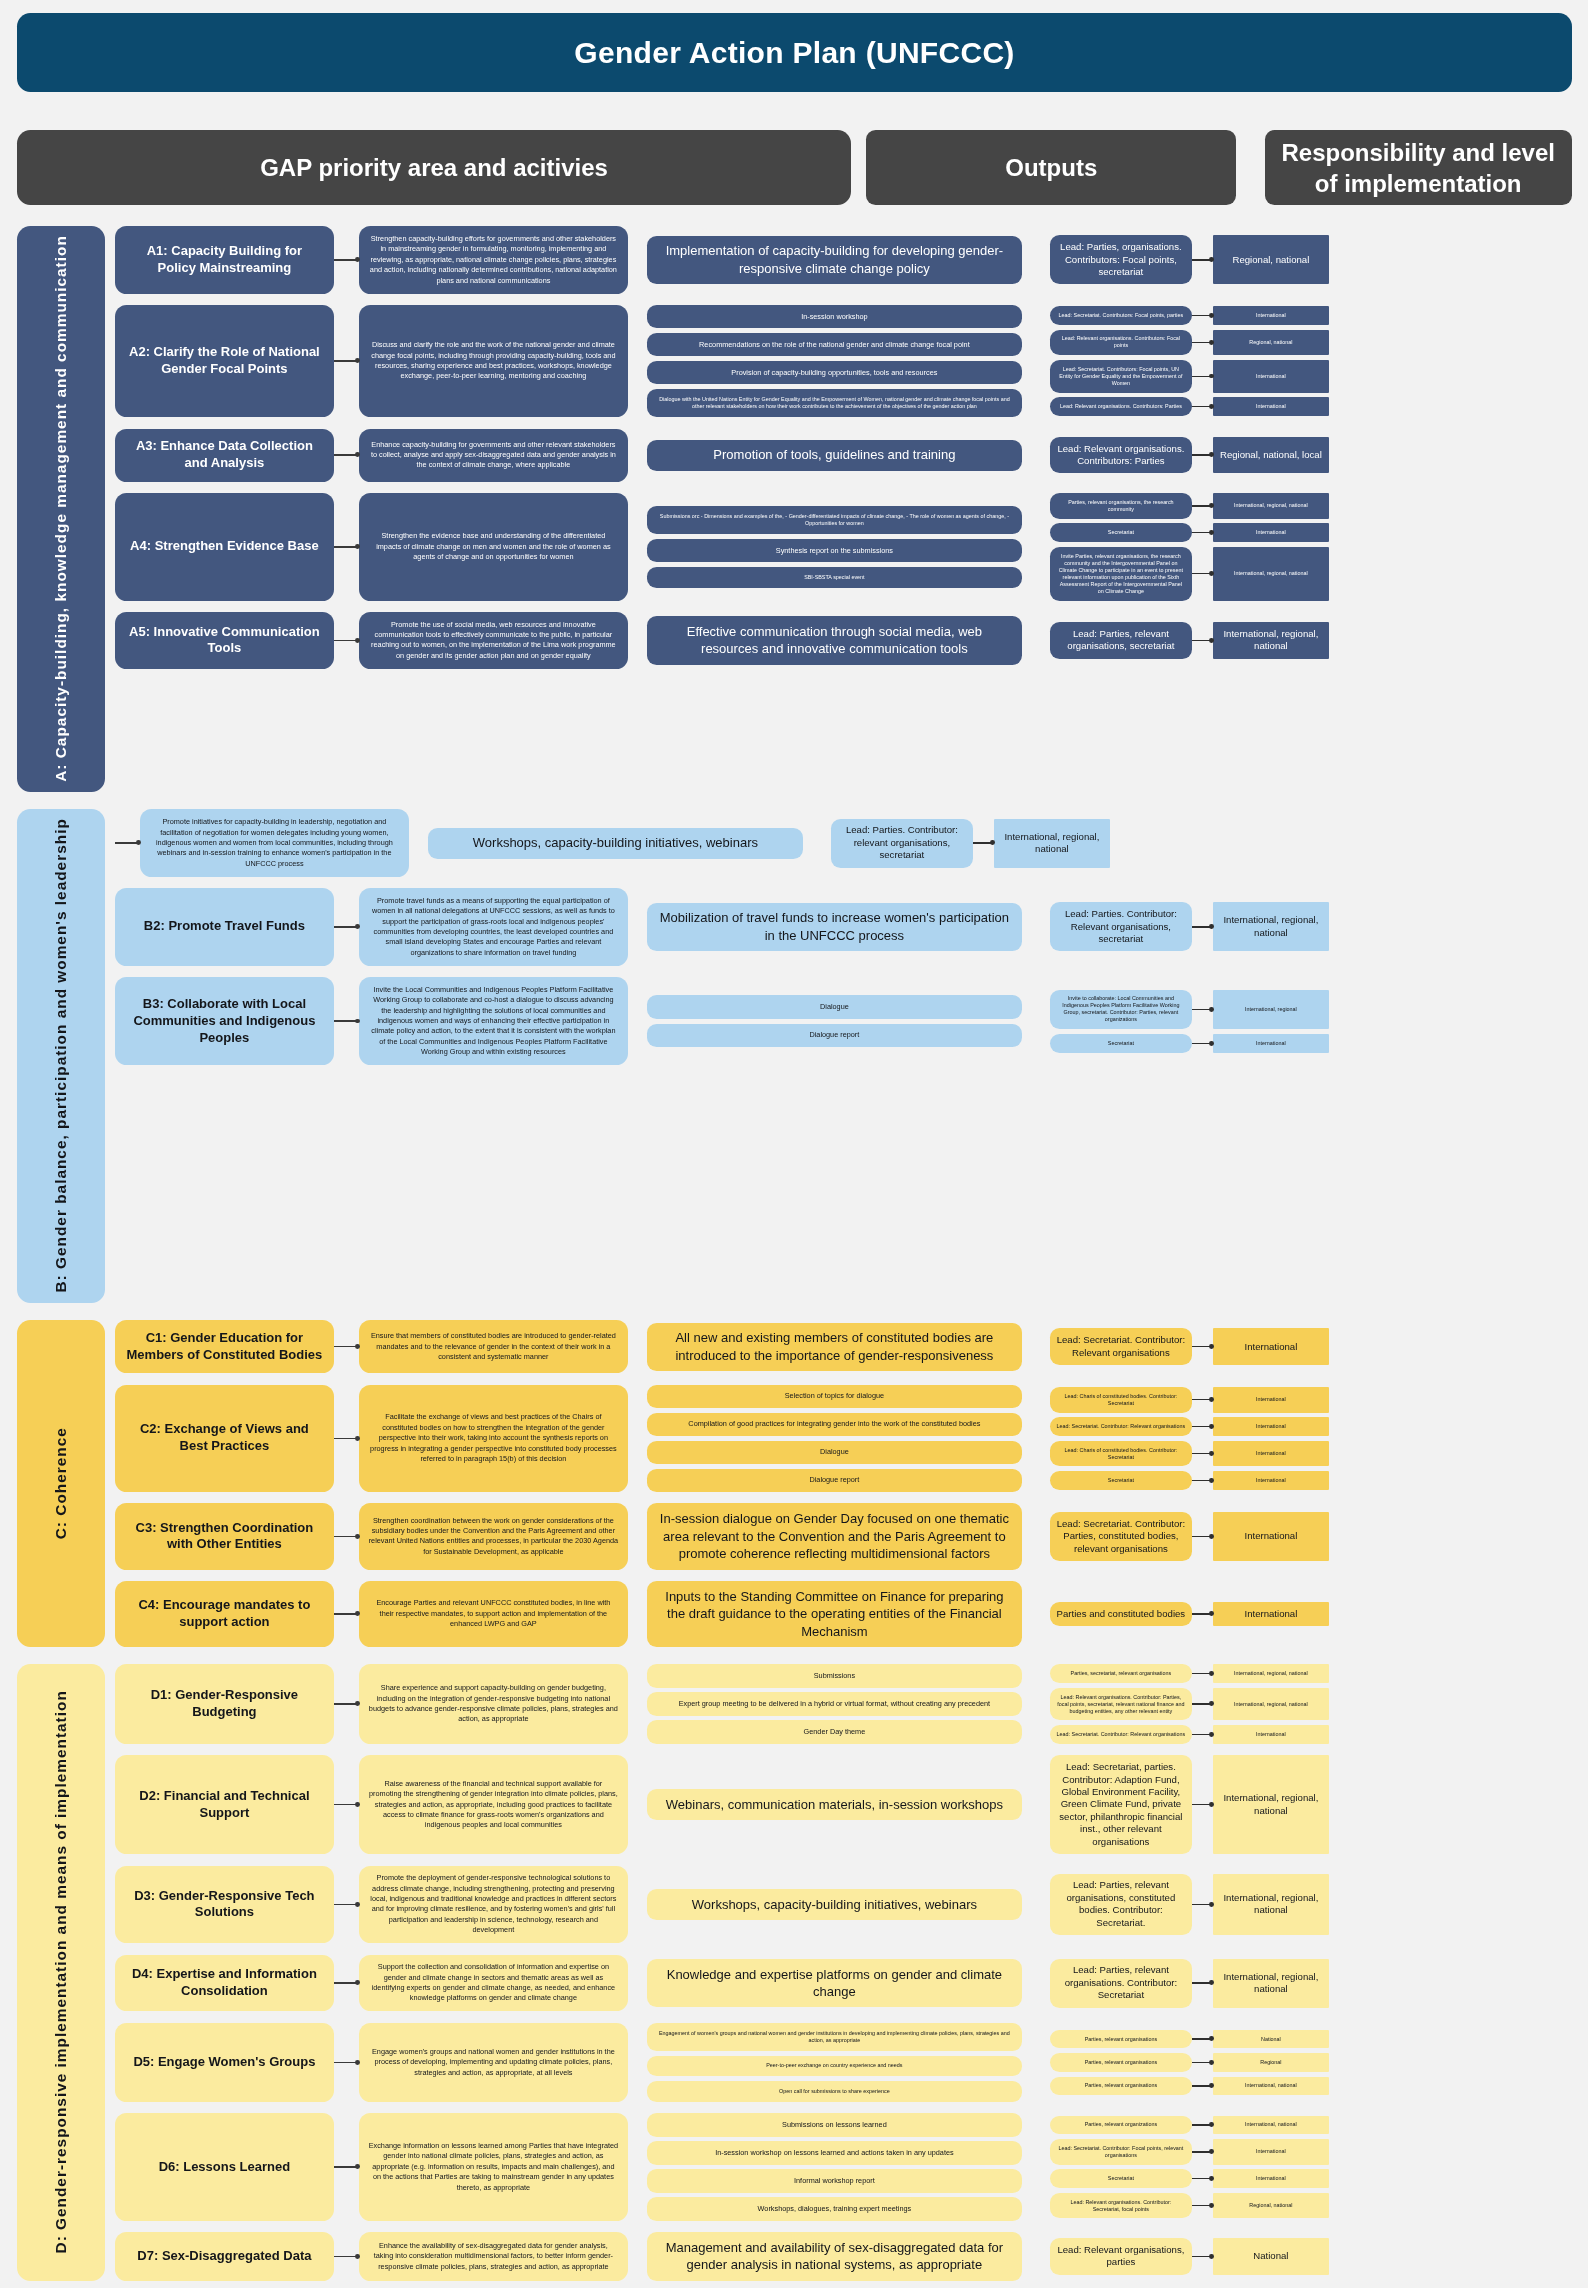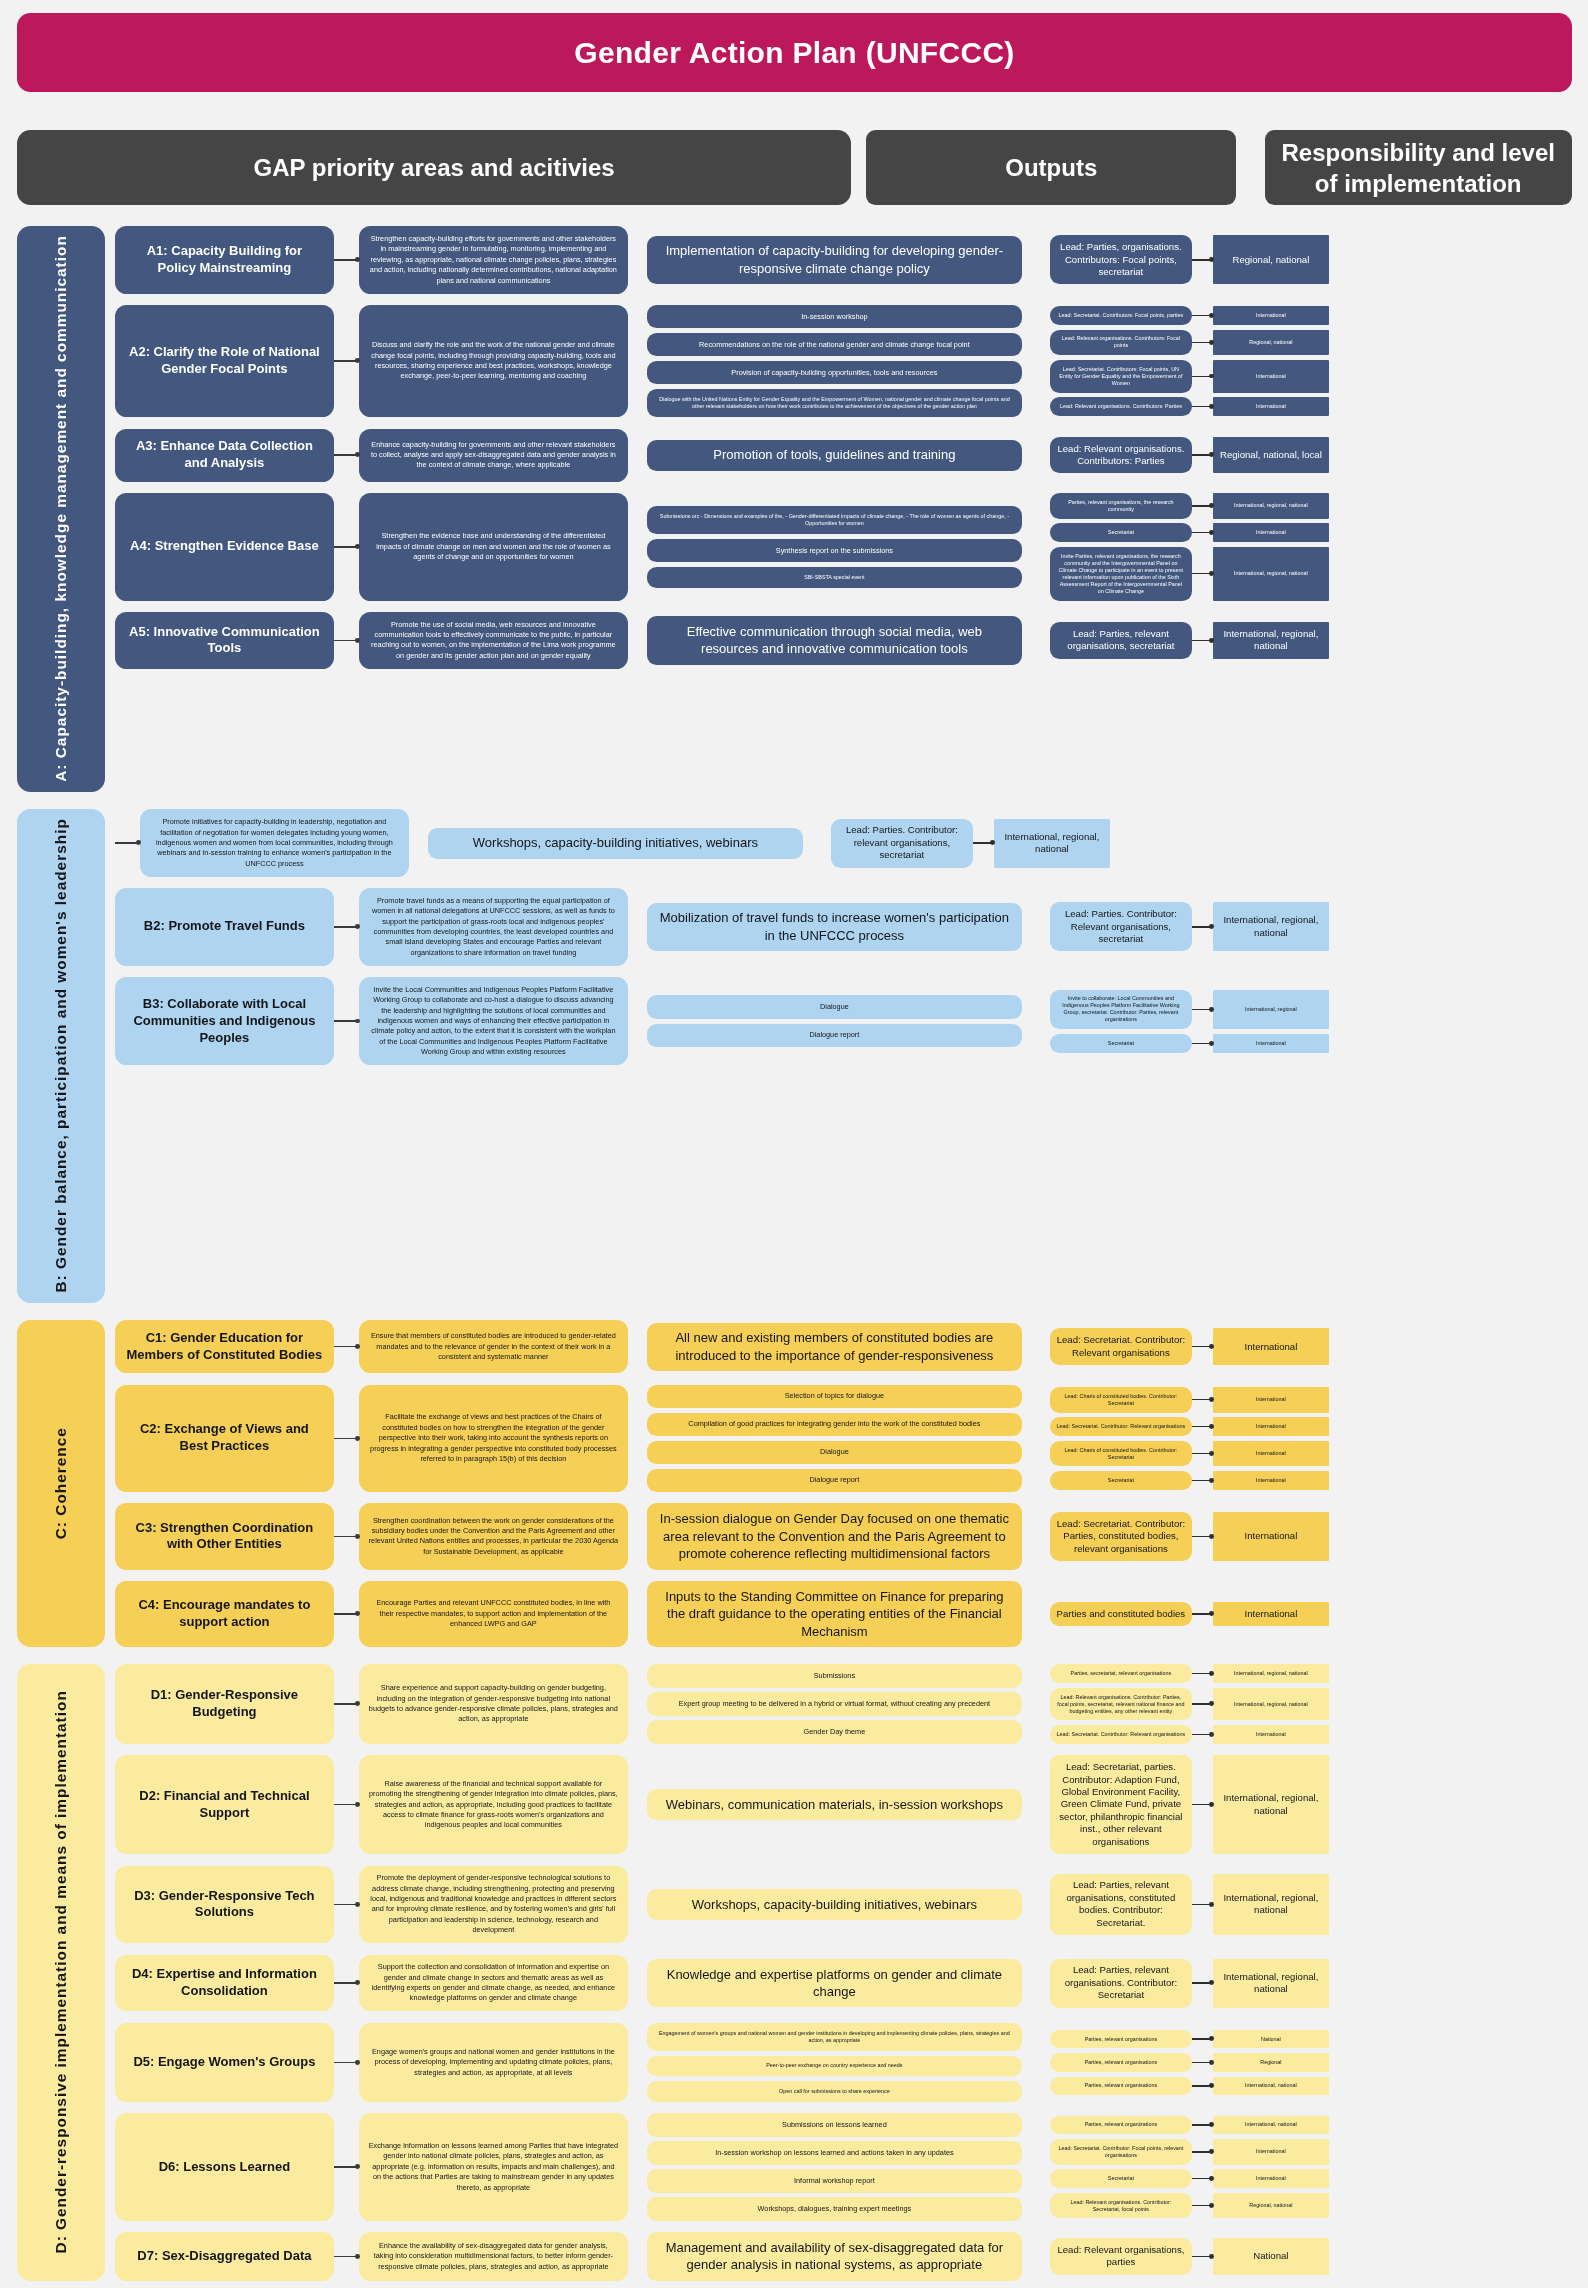--- a/index.html
+++ b/index.html
@@ -3,21 +3,21 @@
 <meta charset="utf-8">
 <style>
   * { box-sizing: border-box; margin:0; padding:0; }
   body {
     width: 1589px;
     background: #f2f2f2;
     font-family: "Liberation Sans", sans-serif;
     padding: 13.4px 17.3px 25px 17.3px;
   }
   .title-bar {
-    background:#be185d; color:#fff; border-radius:13.4px;
+    background:#0c4a6e; color:#fff; border-radius:13.4px;
     height:79px; display:flex; align-items:center; justify-content:center;
     font-size:30px; font-weight:bold; letter-spacing:0.3px;
     margin-bottom:38px;
   }
   .col-heads { display:flex; gap:15.4px; margin-bottom:21px; }
   .head {
     background:#454545; color:#fff; border-radius:13.4px;
     display:flex; align-items:center; justify-content:center; text-align:center;
     font-size:24px; font-weight:bold; padding:9.6px 7.7px; min-height:75px;
     line-height:1.18;
@@ -93,21 +93,21 @@
   .sec-C .resp, .sec-C .lvl { background:#f6cf56; color:#14161a; }
   .sec-D .band, .sec-D .activity, .sec-D .desc, .sec-D .out,
   .sec-D .resp, .sec-D .lvl { background:#fbeb9f; color:#14161a; }
 </style>
 </head>
 <body>
 
 <div class="title-bar">Gender Action Plan (UNFCCC)</div>
 
 <div class="col-heads">
-  <div class="head gap">GAP priority areas and acitivies</div>
+  <div class="head gap">GAP priority area and acitivies</div>
   <div class="head out">Outputs</div>
   <div class="head resp">Responsibility and level of implementation</div>
 </div>
 
 <div id="sections-root">
     <div class="section sec-A">
       <div class="band">
         <span>A: Capacity-building, knowledge management and communication</span>
       </div>
       <div class="rows">

